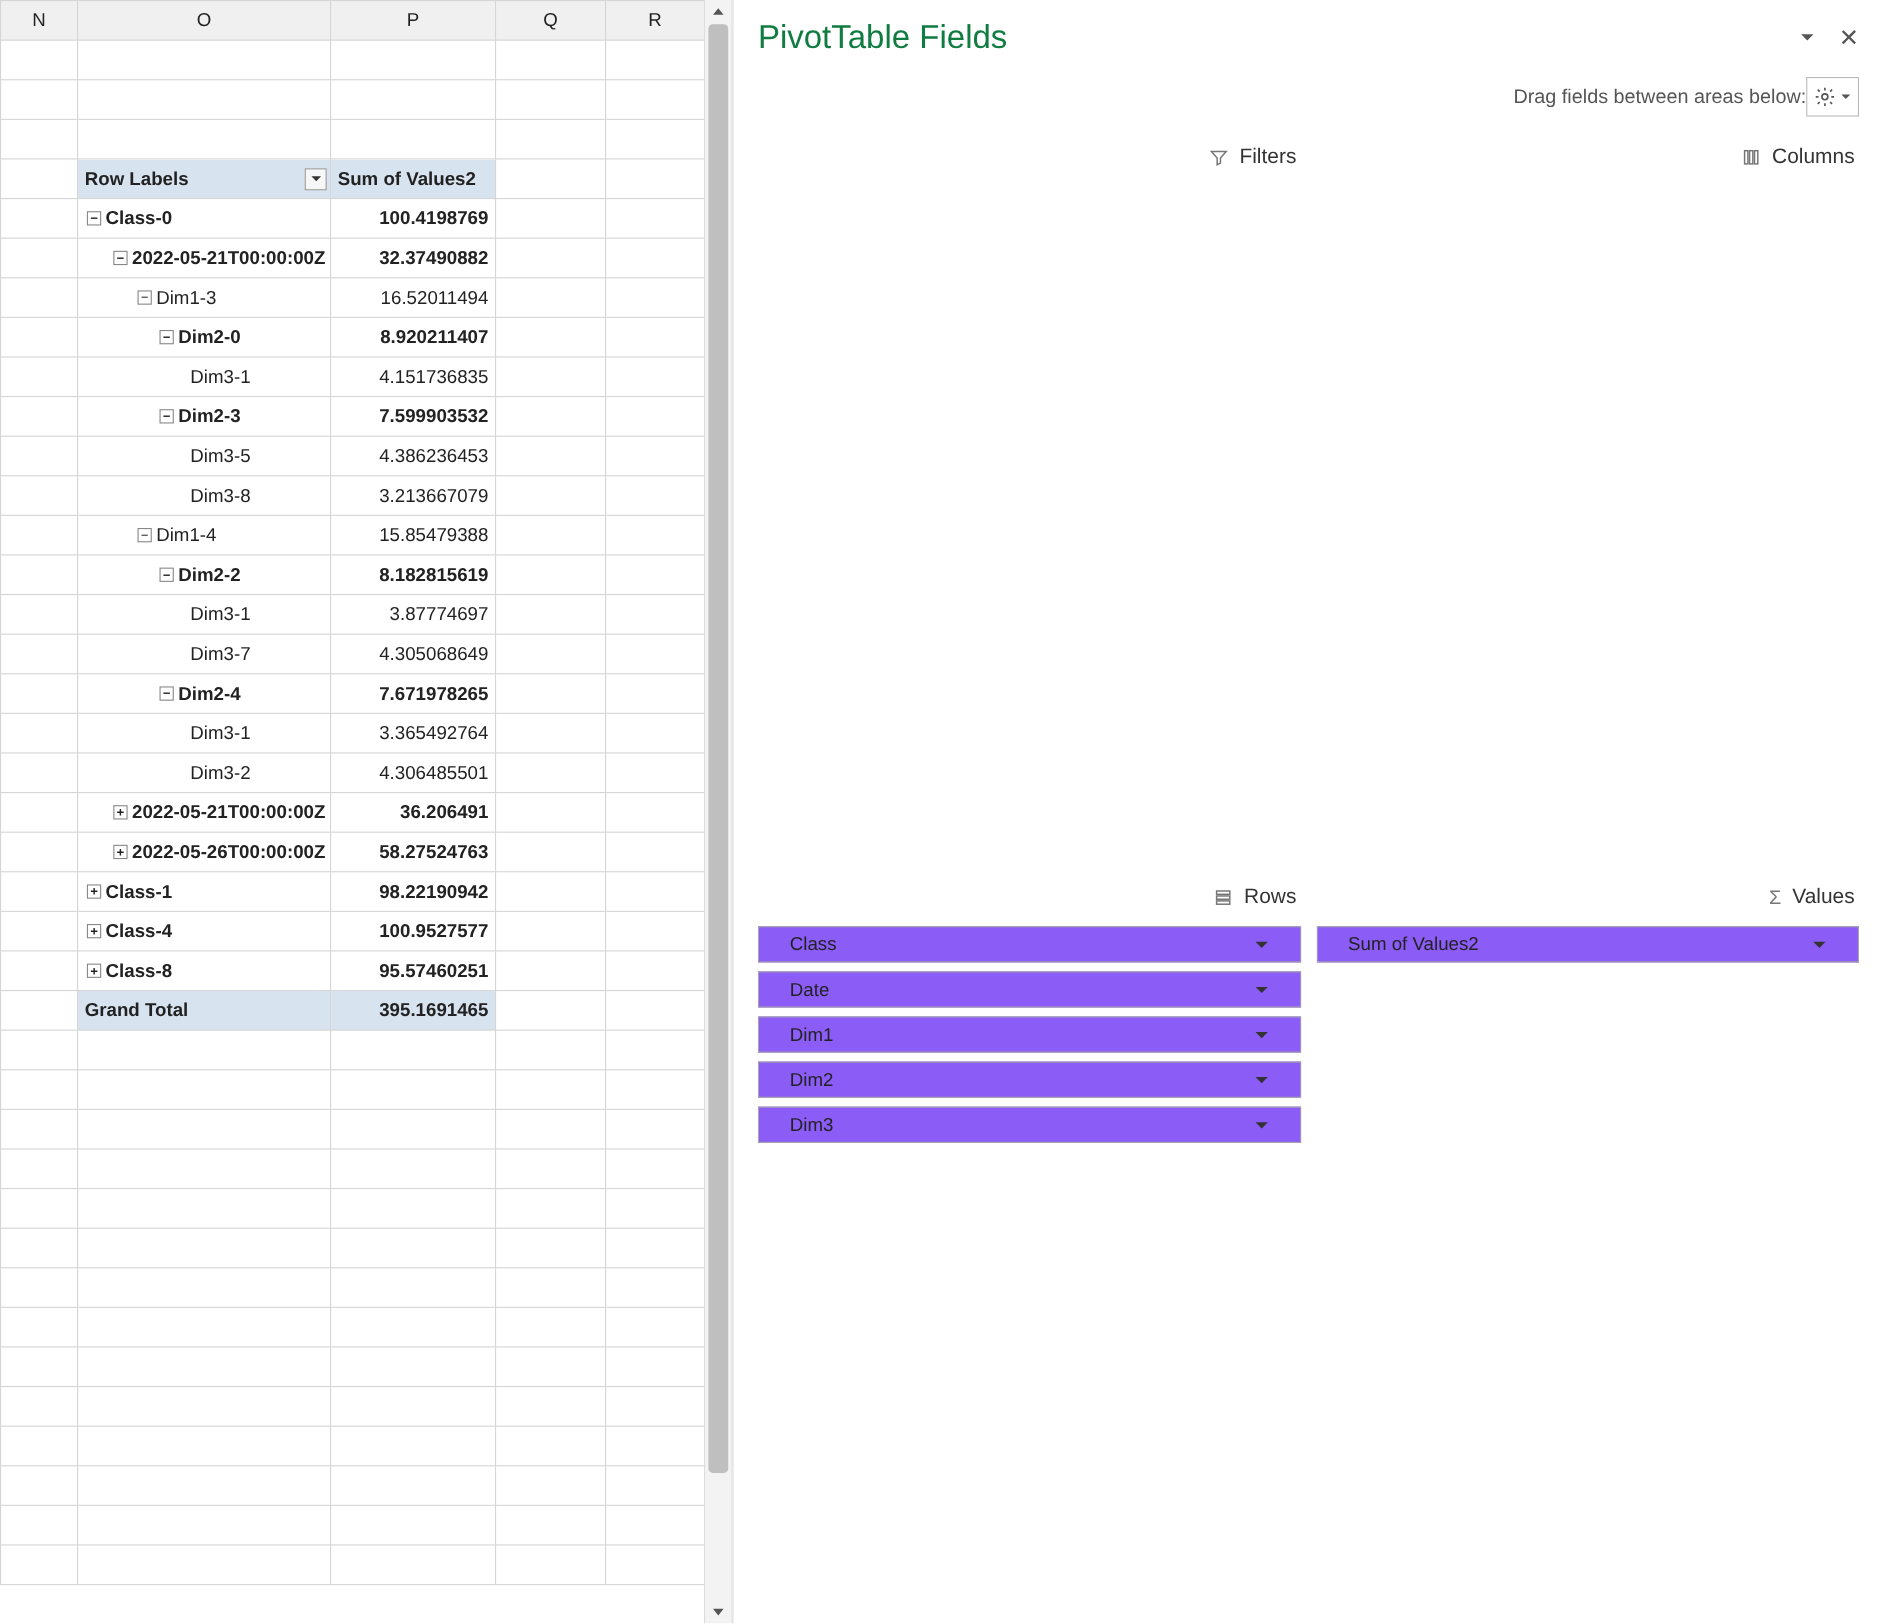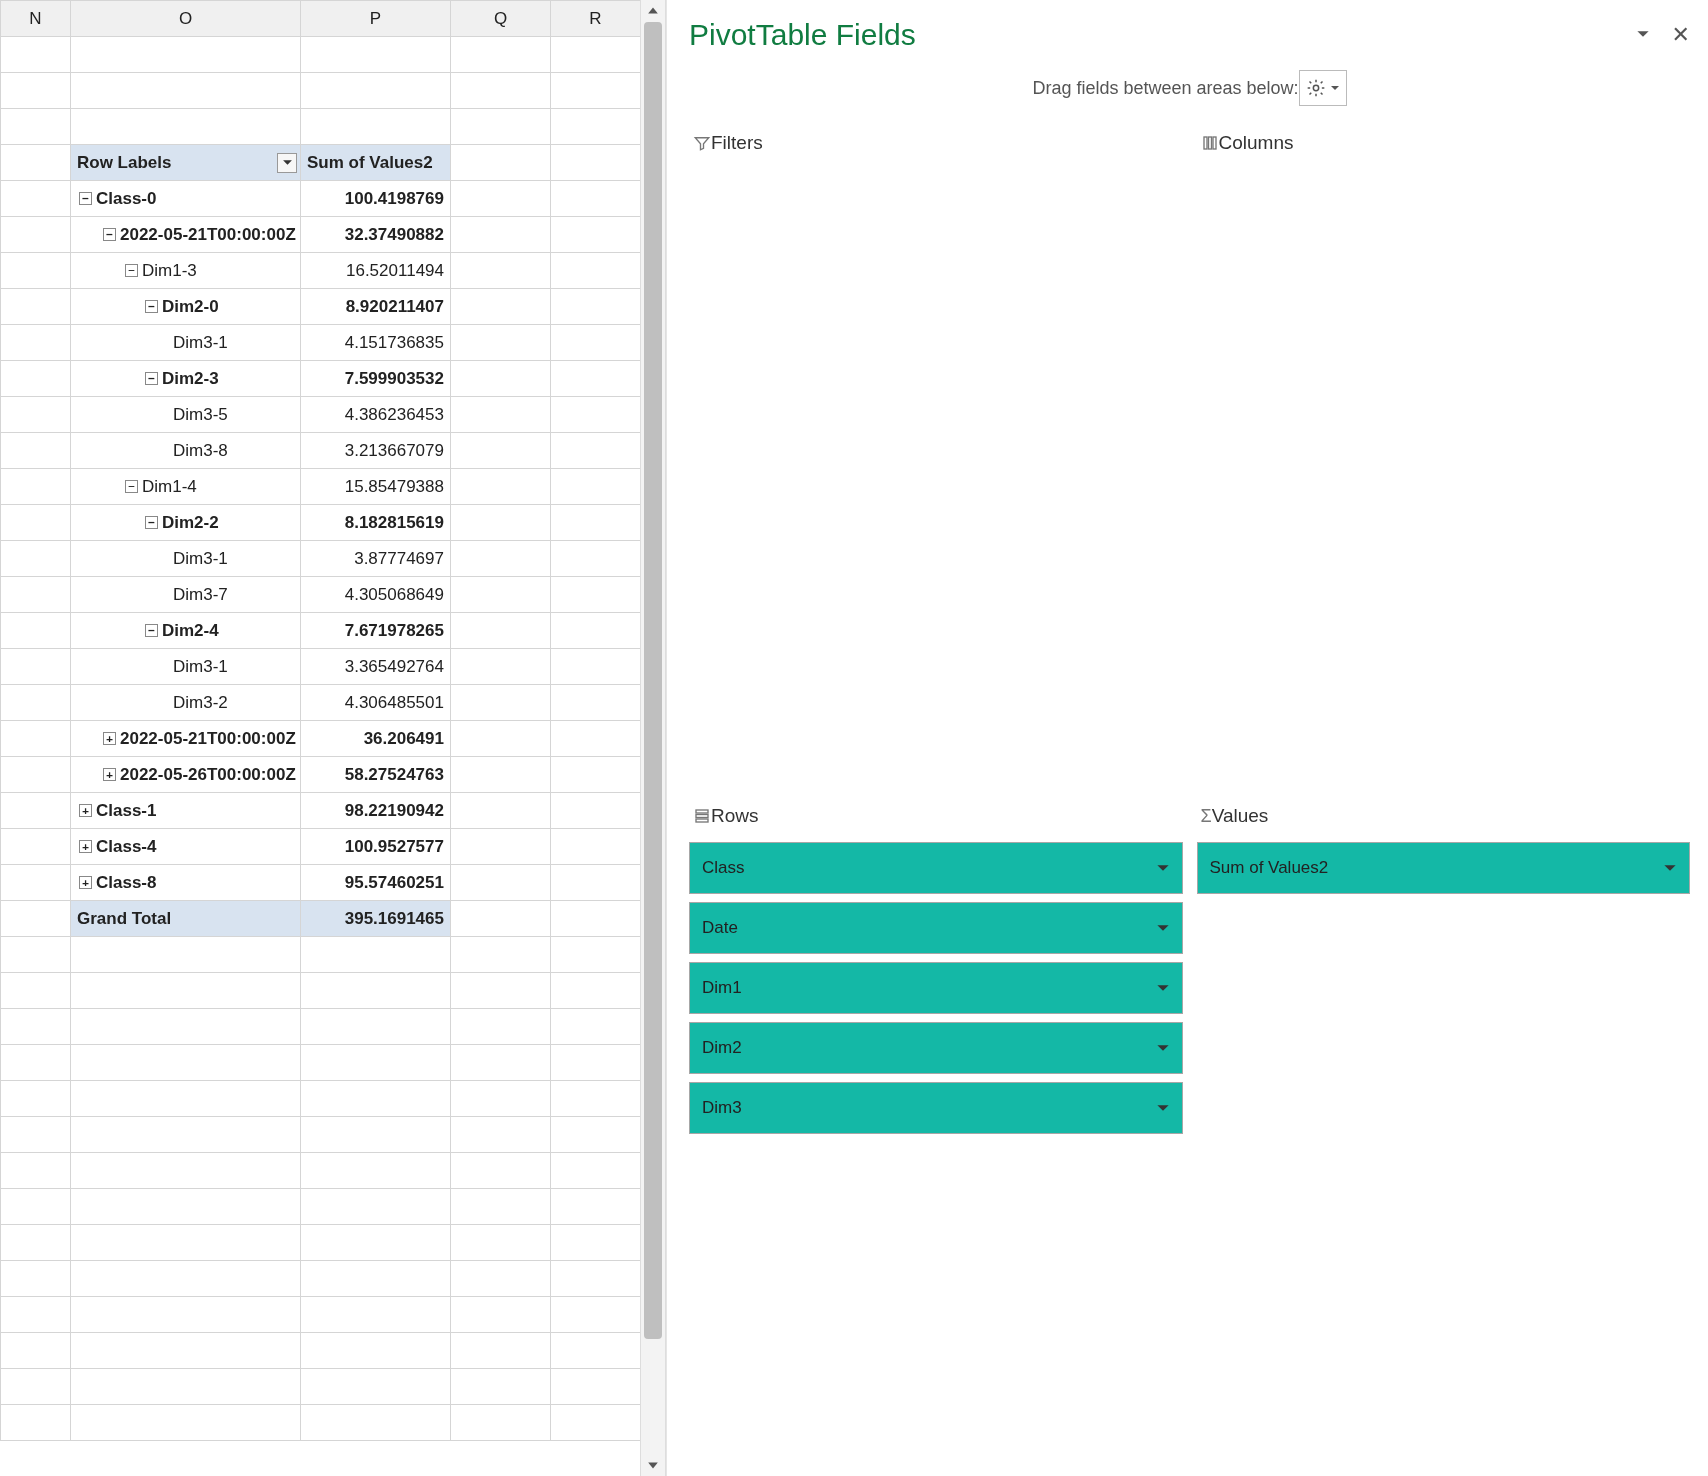--- a/index.html
+++ b/index.html
@@ -137,21 +137,21 @@
       color: #107c41;
       font-size: 30px;
       font-weight: 400;
       margin-bottom: 18px;
     }
     .panel-head .head-ctrls { display:flex; gap:22px; align-items:center; }
     .panel-head .hc { color: #555; cursor:pointer; font-size:18px; line-height:1; }
     .panel-head .hc.x { font-size:22px; }
 
     .panel-sub-row {
-      display:flex; align-items:center; justify-content:center;
+      display:flex; align-items:center; justify-content:flex-end;
       margin-bottom: 20px;
     }
     .panel-sub {
       font-size: 18px;
       color: #555;
     }
     .gear-btn {
       width: 48px; height: 36px;
       border: 1px solid #bbb;
       display:flex; align-items:center; justify-content:center; gap:4px;
@@ -165,37 +165,38 @@
       grid-template-columns: 1fr 1fr;
       grid-template-rows: 1fr 1fr;
       gap: 14px;
       min-height:0;
     }
     .area {
       border: none;
       display:flex; flex-direction:column;
     }
     .area-head {
-      display:flex; align-items:center; 
+      display:flex; align-items:center; gap:10px;
       font-size: 19px; color:#333;
       padding: 6px 4px 10px 4px;
+      justify-content: flex-end;
     }
     .area-body {
       flex:1;
       overflow:auto;
       border-top: 1px solid transparent;
       padding: 4px 0;
       display:flex; flex-direction:column; gap:8px;
     }
     .field-chip {
-      height: 52px;
+      height: 33px;
       border:1px solid #a7a7a7;
-      background: #14b8a6;
+      background: #8b5cf6;
       display:flex; align-items:center; justify-content:space-between;
-      padding: 0 12px;
+      padding: 0 28px;
       cursor:pointer;
       font-size:17px;
       color:#222;
     }
     .field-chip svg { width:14px; height:14px; }
 
     
     .ico { display:inline-flex; }
   </style>
 </head>

